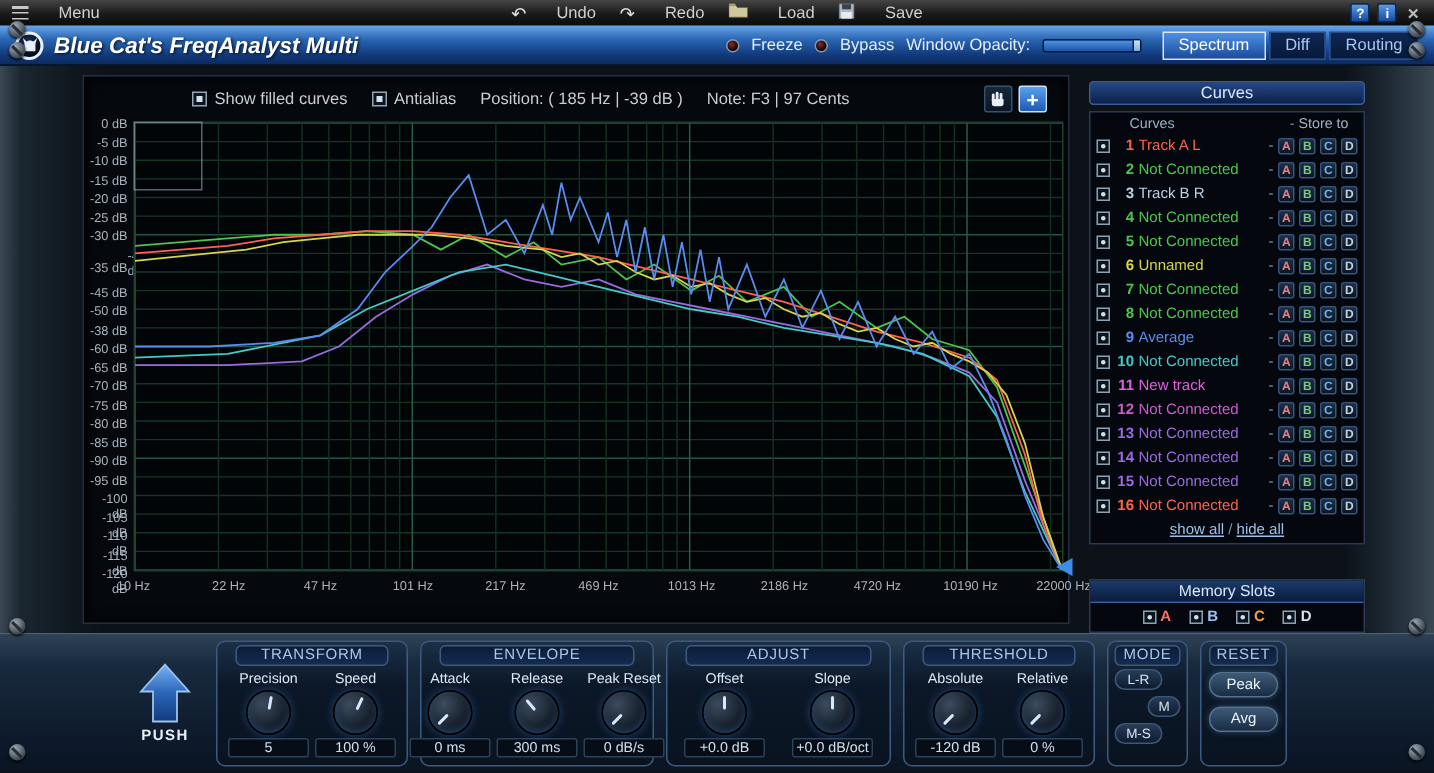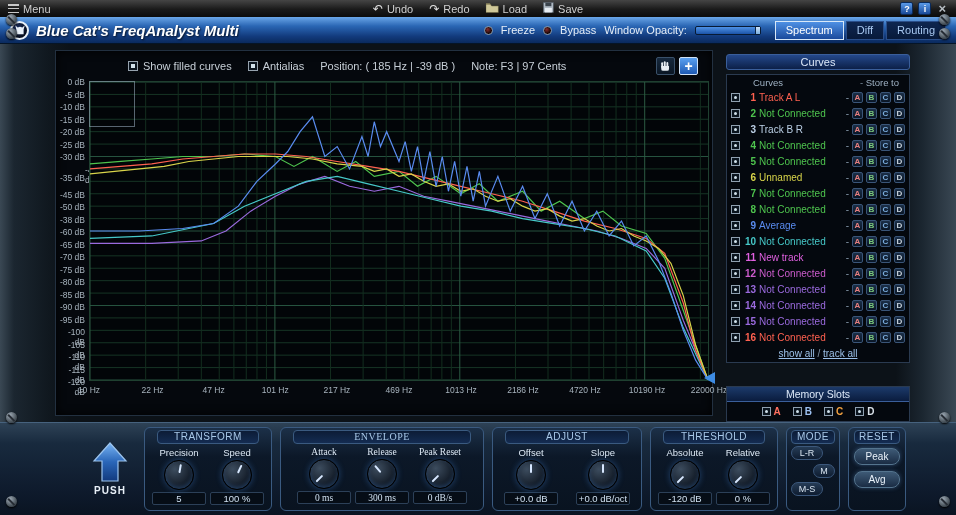--- a/index.html
+++ b/index.html
@@ -8,21 +8,21 @@
     font-family: "Liberation Sans", sans-serif;
     background: #0b1119; position: relative; color: #ccd;
     -webkit-user-select: none; user-select: none;
   }
   
   .menubar {
     height: 17px; display: flex; align-items: center; padding: 0 8px;
     background: linear-gradient(#454545, #1a1a1a 55%, #0b0b0b);
     color: #d0d0d0; font-size: 11px; position: relative; z-index: 5;
   }
-  .mb-item { display: flex; align-items: center; gap: 4px; cursor: default; }
+  .mb-item { display: flex; align-items: center; gap: 20px; cursor: default; }
   .hamburger { width: 11px; height: 9px; display: inline-flex; flex-direction: column; justify-content: space-between; }
   .hamburger i { height: 1.5px; background: #c8c8c8; display: block; }
   .mb-center { position: absolute; left: 50%; transform: translateX(-50%); display: flex; gap: 16px; }
   .mb-right { margin-left: auto; display: flex; gap: 5px; align-items: center; }
   .sqbtn {
     width: 13px; height: 13px; border-radius: 2px; font-size: 9px; font-weight: bold;
     background: linear-gradient(#5a9ae8, #1a4a9a); border: 1px solid #0a2a5a; color: #fff;
     display: flex; align-items: center; justify-content: center;
   }
   .closex { color: #b8bec4; font-size: 13px; font-weight: bold; line-height: 13px; padding: 0 2px; }
@@ -520,21 +520,21 @@
             <span class="dash">-</span>
             <span class="mini" style="color: rgb(232, 128, 128);">A</span>
             <span class="mini" style="color: rgb(124, 200, 124);">B</span>
             <span class="mini" style="color: rgb(124, 174, 222);">C</span>
             <span class="mini" style="color: rgb(200, 210, 220);">D</span>
           </div>
         </div>
       <div class="cp-links">
         <span class="linky">show all</span>
         <span>/</span>
-        <span class="linky">track all</span>
+        <span class="linky">hide all</span>
       </div>
     </div>
     <div class="mem-box">
       <div class="mem-title">Memory Slots</div>
       <div class="mem-row">
           <span class="mem-slot">
             <span class="eye"></span>
             <span style="color: rgb(255, 112, 96);">A</span>
           </span>
           <span class="mem-slot">
@@ -587,21 +587,21 @@
       <div class="kb">
         <span class="kb-label">Speed</span>
         <span class="knob">
             <span class="ptrwrap" style="transform:rotate(25deg)"></span>
           </span>
         <span class="kb-val">100 %</span>
       </div>
     </div>
   </div>
 
-  <div class="sec" style="width:204px;font-family:Liberation Serif, serif;">
+  <div class="sec" style="width:156px;">
     <div class="sec-head">ENVELOPE</div>
     <div class="krow">
       <div class="kb">
         <span class="kb-label">Attack</span>
         <span class="knob">
             <span class="ptrwrap" style="transform:rotate(-135deg)"></span>
           </span>
         <span class="kb-val">0 ms</span>
       </div>
       <div class="kb">

